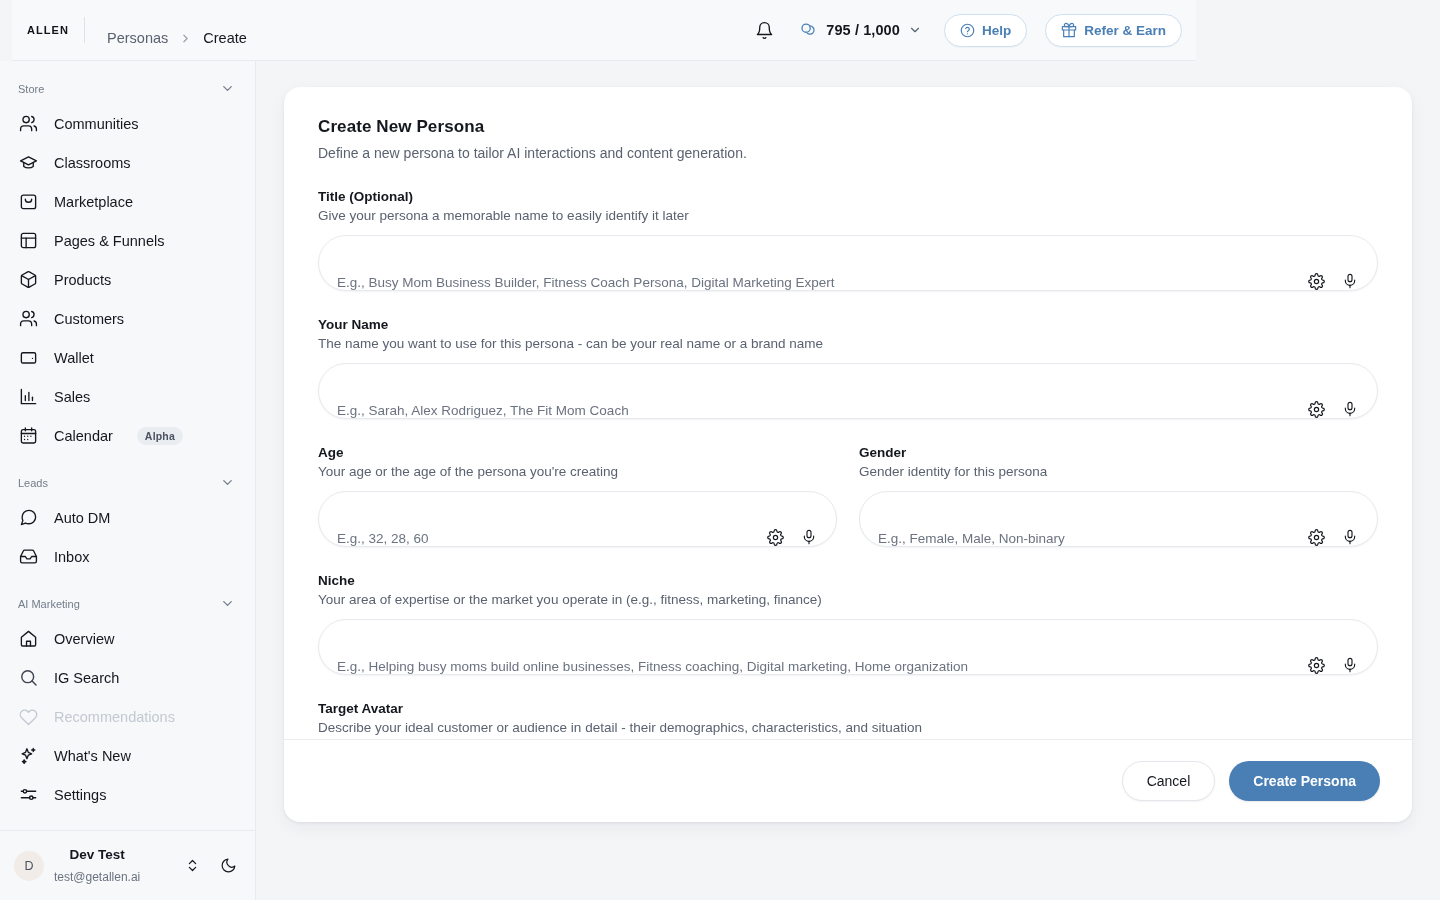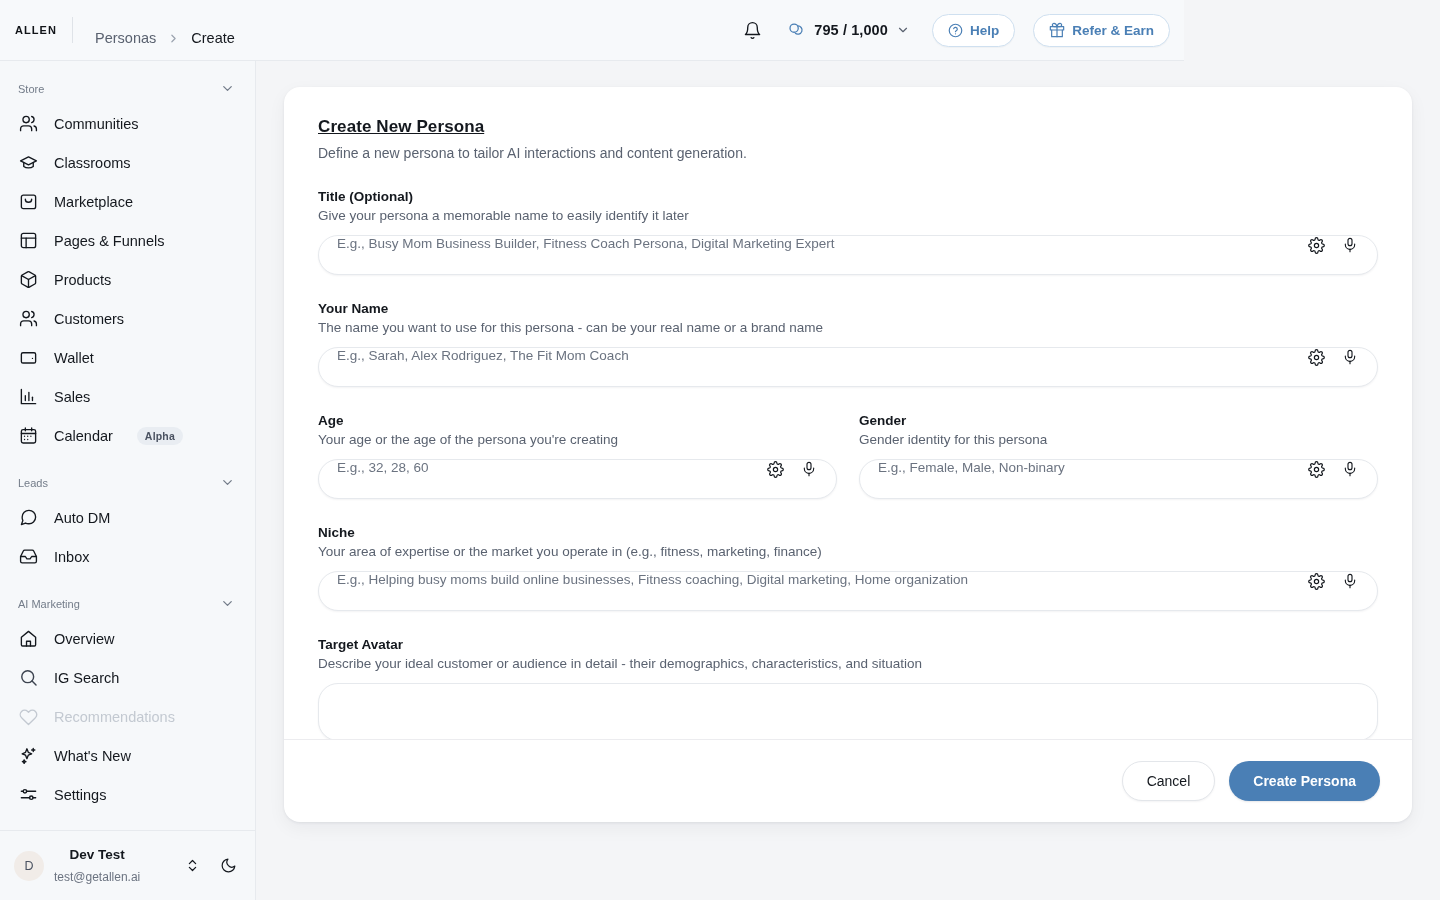--- a/index.html
+++ b/index.html
@@ -6,21 +6,21 @@
   html, body {
     width: 1440px; height: 900px;
     font-family: "Liberation Sans", sans-serif;
     background: #f4f5f7;
     overflow: hidden;
     -webkit-font-smoothing: antialiased;
   }
 
   
   .topbar {
-    position: absolute; top: 0; left: 0;
+    position: absolute; top: 0; left: 12px;
     width: 1184px; height: 61px;
     background: #f7f9fb;
     border-bottom: 1px solid #e7eaee;
     display: flex; align-items: center;
     padding: 0 14px 0 0;
     z-index: 5;
   }
   .logo-wrap {
     width: 72px; display: flex; align-items: center; justify-content: center;
   }
@@ -108,37 +108,37 @@
     background: #ffffff;
     border-radius: 16px;
     box-shadow: 0 1px 3px rgba(16,24,40,.07), 0 6px 18px rgba(16,24,40,.05);
     display: flex; flex-direction: column;
     overflow: hidden;
   }
   .card-body {
     flex: 1; overflow: hidden;
     padding: 30px 34px 0 34px;
   }
-  .card-title { font-size: 17px; font-weight: bold; color:#14181e; letter-spacing:.1px;text-decoration:underline;}
+  .card-title { font-size: 17px; font-weight: bold; color:#14181e; letter-spacing:.1px;}
   .card-sub { font-size: 14px; color:#5a6270; margin-top: 8px; }
   .form { margin-top: 28px; }
 
   .field { margin-bottom: 26px; }
   .f-label { font-size: 13.5px; font-weight: bold; color:#14181e; }
   .f-help { font-size: 13.5px; color:#5a6270; margin-top: 4px; }
 
   .input-wrap {
     margin-top: 12px;
     position: relative;
-    height: 40px;
+    height: 56px;
     border: 1px solid #e6e9ed;
     border-radius: 999px;
     background: #fff;
     box-shadow: 0 1px 2px rgba(16,24,40,.05);
-    display: flex; align-items: flex-start;
+    display: flex; align-items: flex-end;
   }
   .input-wrap.tall { height: 58px; border-radius: 20px; align-items: flex-start; }
   .fake-input {
     flex: 1; padding: 0 14px 0 18px;
     font-size: 13.5px; color:#6b7380;
     white-space: nowrap; overflow: hidden; text-overflow: ellipsis;
   }
   .in-actions { display:flex; align-items:center; gap: 16px; padding-right: 18px; flex:none; }
   .in-ico { width:18px; height:18px; display:flex; align-items:center; justify-content:center; cursor:pointer; }
 

